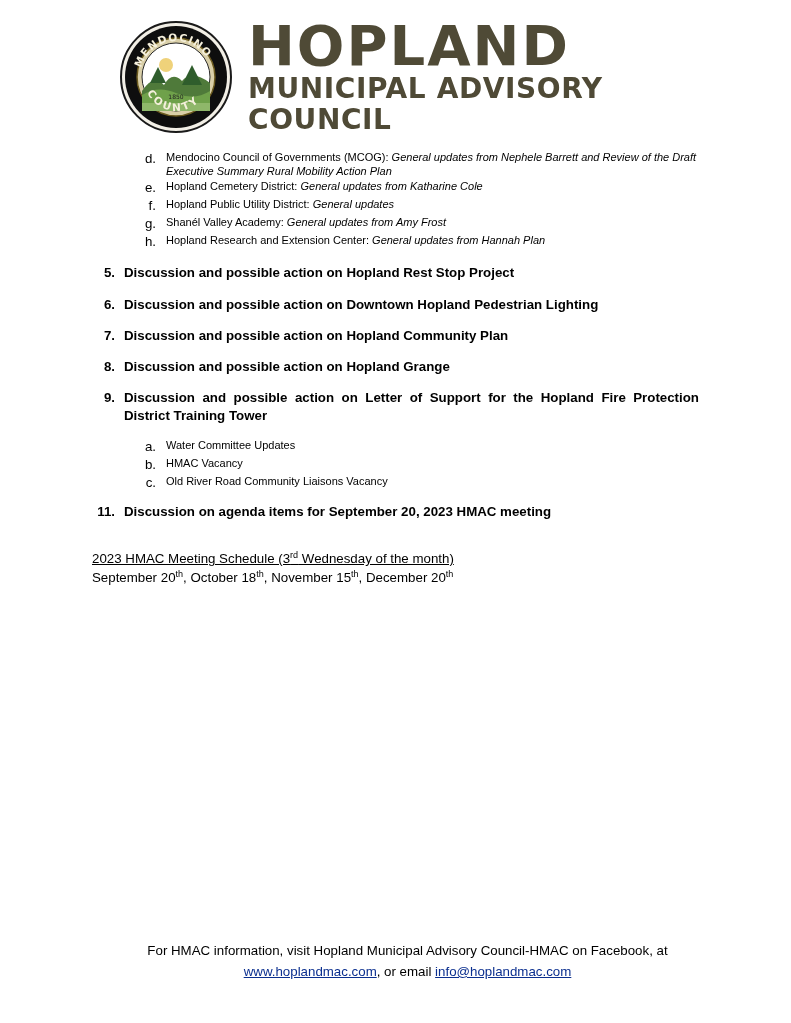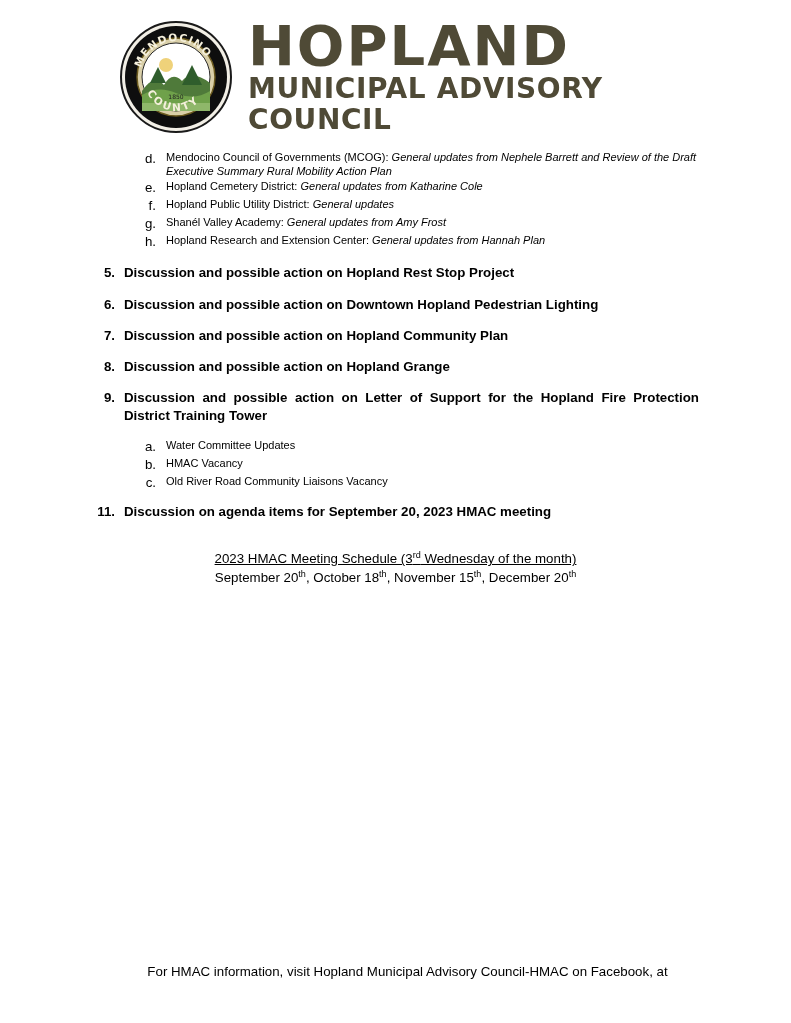--- a/index.html
+++ b/index.html
@@ -117,21 +117,20 @@
   }
   .num-row.tight { margin-bottom: 2px; }
 
   .sub-letters { margin-left: 32px; margin-top: 2px; margin-bottom: 12px; }
   .sub-letters .letter-row .marker { width: 42px; flex: 0 0 42px; }
   .sub-letters .letter-row .text { font-weight: normal; }
 
   
   .schedule {
     margin-top: 30px;
-    text-align: center;
     font-size: 13.3px;
     line-height: 1.35;
   }
   .schedule .line1 {
     text-decoration: underline;
   }
   .schedule .line2 {
     margin-top: 1px;
   }
   sup { font-size: 0.68em; vertical-align: super; line-height: 0; }
@@ -270,15 +269,16 @@
 
     <div class="schedule">
       <div class="line1"><span>2023 HMAC Meeting Schedule (3</span><sup>rd</sup><span> Wednesday of the month)</span></div>
       <div class="line2"><span>September 20</span><sup>th</sup><span>, </span><span>October 18</span><sup>th</sup><span>, </span><span>November 15</span><sup>th</sup><span>, </span><span>December 20</span><sup>th</sup></div>
     </div>
 
   </div>
 
   <div class="footer">
     <div class="line1">For HMAC information, visit Hopland Municipal Advisory Council-HMAC on Facebook, at</div>
+    <div class="line2"><a href="#">www.hoplandmac.com</a><span>, or email </span><a href="#">info@hoplandmac.com</a></div>
   </div>
 
 </div>
 
 </body></html>

